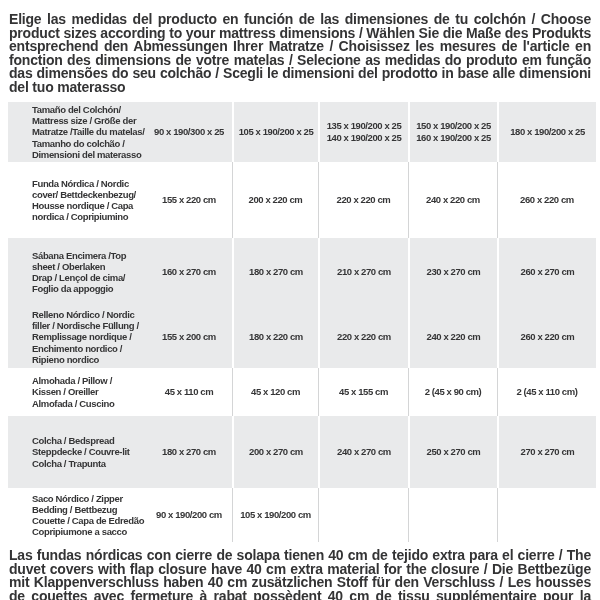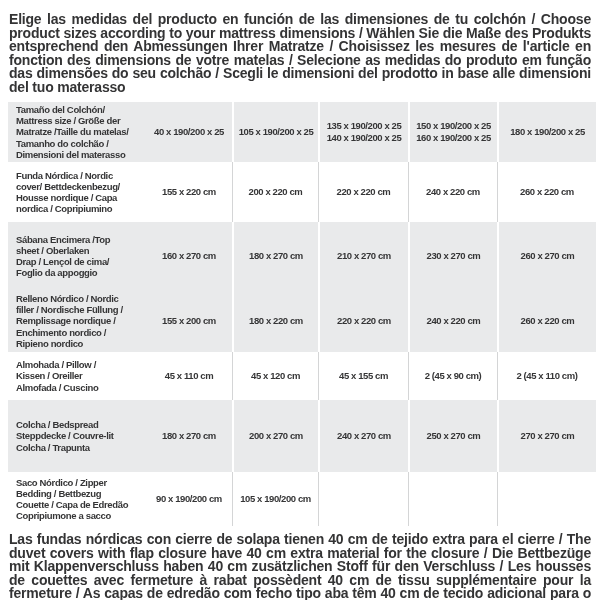--- a/index.html
+++ b/index.html
@@ -32,21 +32,21 @@
     table-layout: fixed;
     margin: 8px 0 0 8px;
     width: 588px;
   }
   td { vertical-align: middle; padding: 0; }
   td.label {
     font-size: 9.5px;
     font-weight: bold;
     line-height: 11.2px;
     letter-spacing: -0.35px;
-    padding-left: 8px;
+    padding-left: 24px;
     white-space: pre-line;
     text-align: left;
     color: #353536;
   }
   td.val {
     font-size: 9.5px;
     font-weight: bold;
     line-height: 12.5px;
     letter-spacing: -0.4px;
     text-align: center;
@@ -72,29 +72,29 @@
       <col style="width:89px">
       <col style="width:99px">
   </colgroup>
   <tbody>
     <tr class="grey" style="height:60px">
       <td class="label">Tamaño del Colchón/
 Mattress size / Größe der
 Matratze /Taille du matelas/
 Tamanho do colchão /
 Dimensioni del materasso</td>
-      <td class="val">40 x 190/200 x 25</td>
+      <td class="val">90 x 190/300 x 25</td>
       <td class="val">105 x 190/200 x 25</td>
       <td class="val">135 x 190/200 x 25
 140 x 190/200 x 25</td>
       <td class="val">150 x 190/200 x 25
 160 x 190/200 x 25</td>
       <td class="val">180 x 190/200 x 25</td>
     </tr>
-    <tr class="white" style="height:60px">
+    <tr class="white" style="height:76px">
       <td class="label">Funda Nórdica /  Nordic
 cover/ Bettdeckenbezug/
 Housse nordique  / Capa
 nordica / Copripiumino</td>
       <td class="val">155 x 220 cm</td>
       <td class="val">200 x 220 cm</td>
       <td class="val">220 x 220 cm</td>
       <td class="val">240 x 220 cm</td>
       <td class="val">260 x 220 cm</td>
     </tr>

